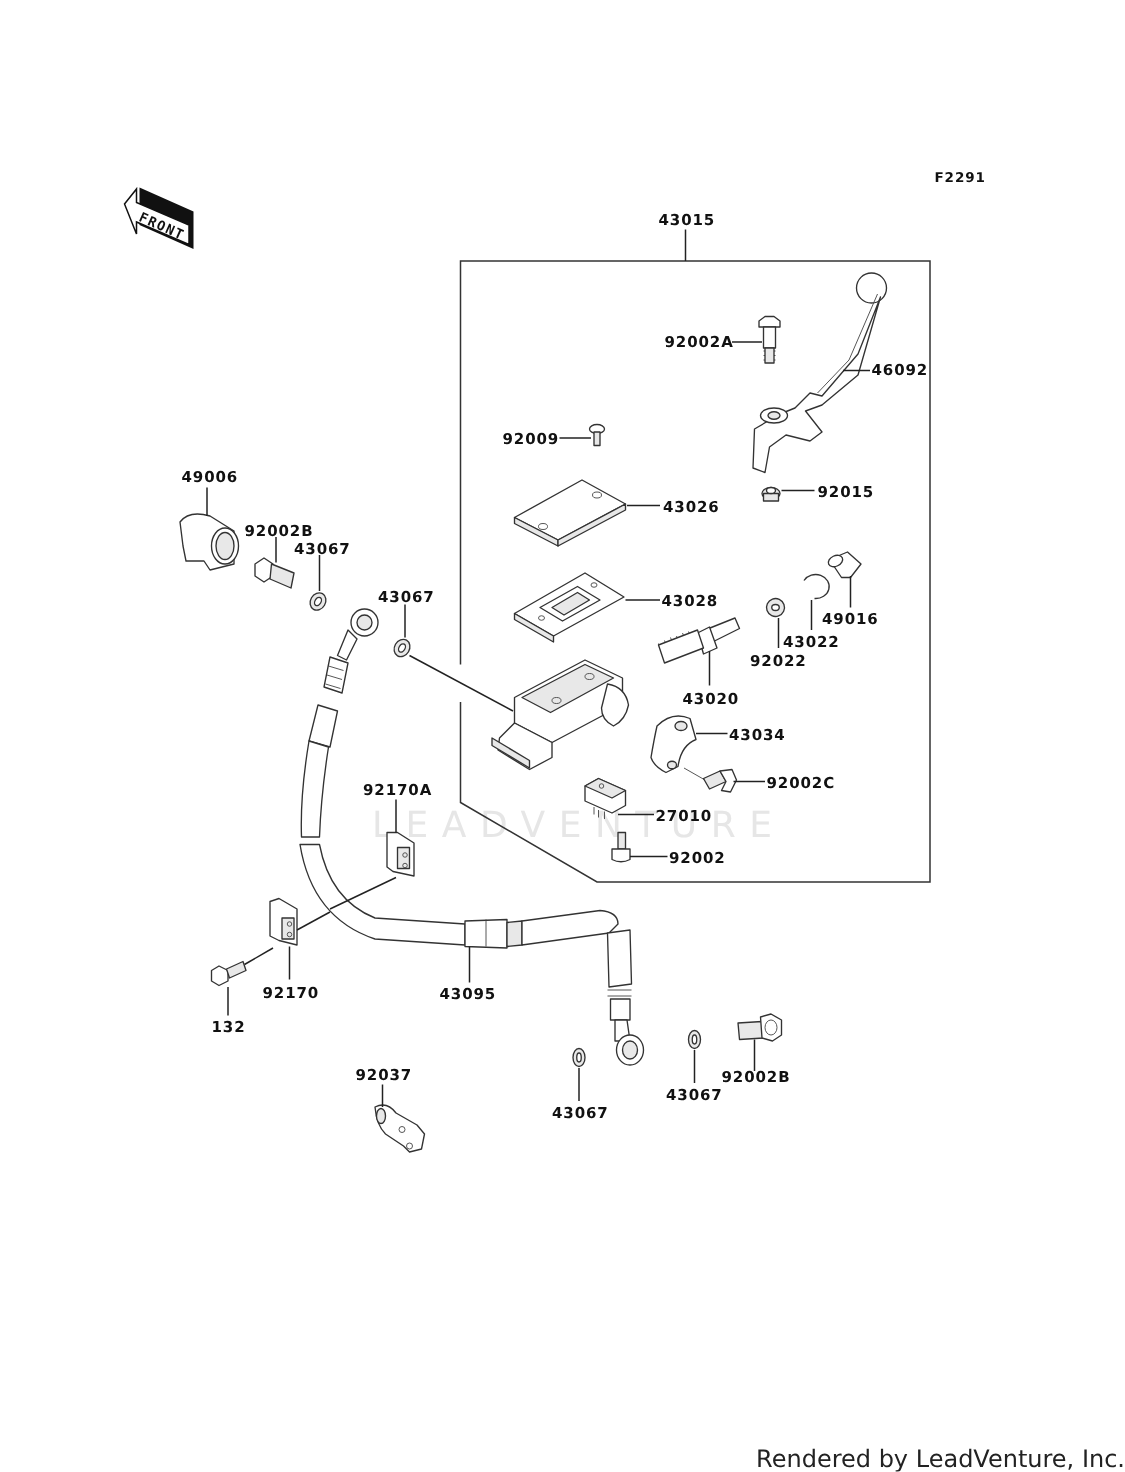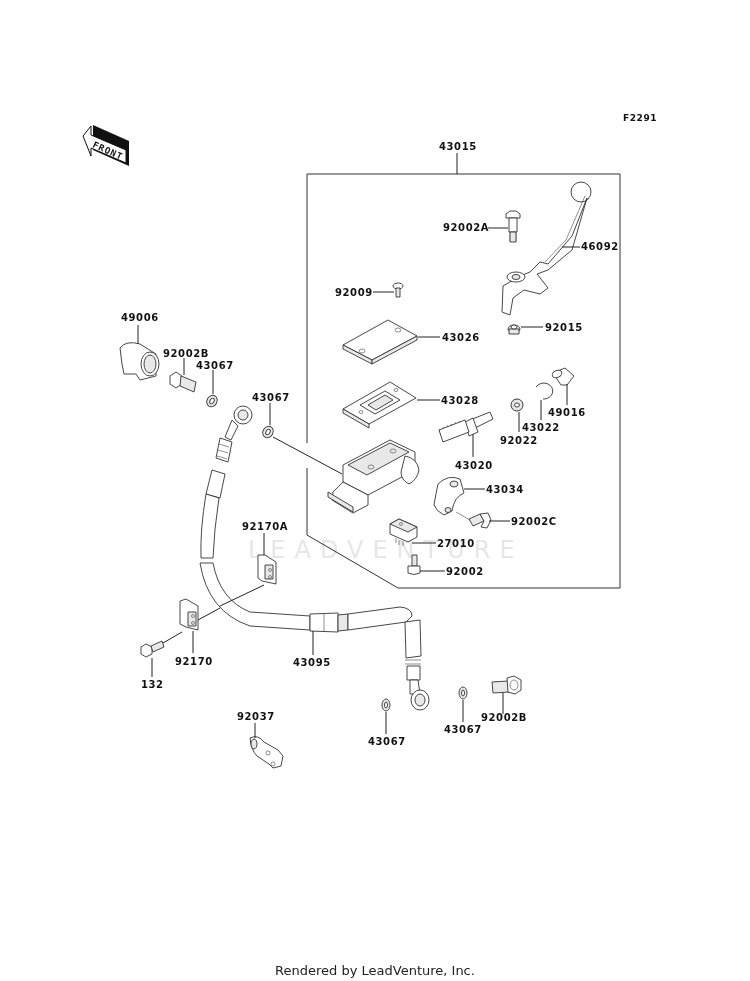--- a/index.html
+++ b/index.html
@@ -5,21 +5,21 @@
     html, body { margin: 0; padding: 0; background: #ffffff; }
     body { width: 750px; height: 981px; position: relative; overflow: hidden; font-family: "DejaVu Sans", sans-serif; }
     #diagram { position: absolute; left: 0; top: 0; }
     .lbl { font-family: "DejaVu Sans", sans-serif; font-size: 10px; font-weight: bold; fill: #111; letter-spacing: 0.6px; }
     .lead { stroke: #222; stroke-width: 1; fill: none; }
     .part { stroke: #333; stroke-width: 0.9; fill: #fff; stroke-linejoin: round; }
     .part-g { stroke: #333; stroke-width: 0.9; fill: #e8e8e8; stroke-linejoin: round; }
     .thin { stroke: #444; stroke-width: 0.6; fill: none; }
     .box { stroke: #333; stroke-width: 1; fill: none; }
     .wm { font-family: "DejaVu Sans", sans-serif; font-size: 24px; fill: #e6e6e6; letter-spacing: 9px; }
-    #footer { position: absolute; left: 0; width: 750px; top: 963px; text-align: center; font-family: "DejaVu Sans", sans-serif; font-size: 13px; color: #222; }
+    #footer { position: absolute; left: 0; width: 750px; top: 963px; text-align: right; font-family: "DejaVu Sans", sans-serif; font-size: 16px; color: #222; }
     #fig-id { font-size: 9px; }
   </style>
 </head>
 <body>
 
 <svg id="diagram" width="750" height="981" viewBox="0 0 750 981">
 
   <text class="wm" x="248" y="558">LEADVENTURE</text>
 
   <text id="fig-id" class="lbl" x="623" y="121" style="font-size:9px">F2291</text>

